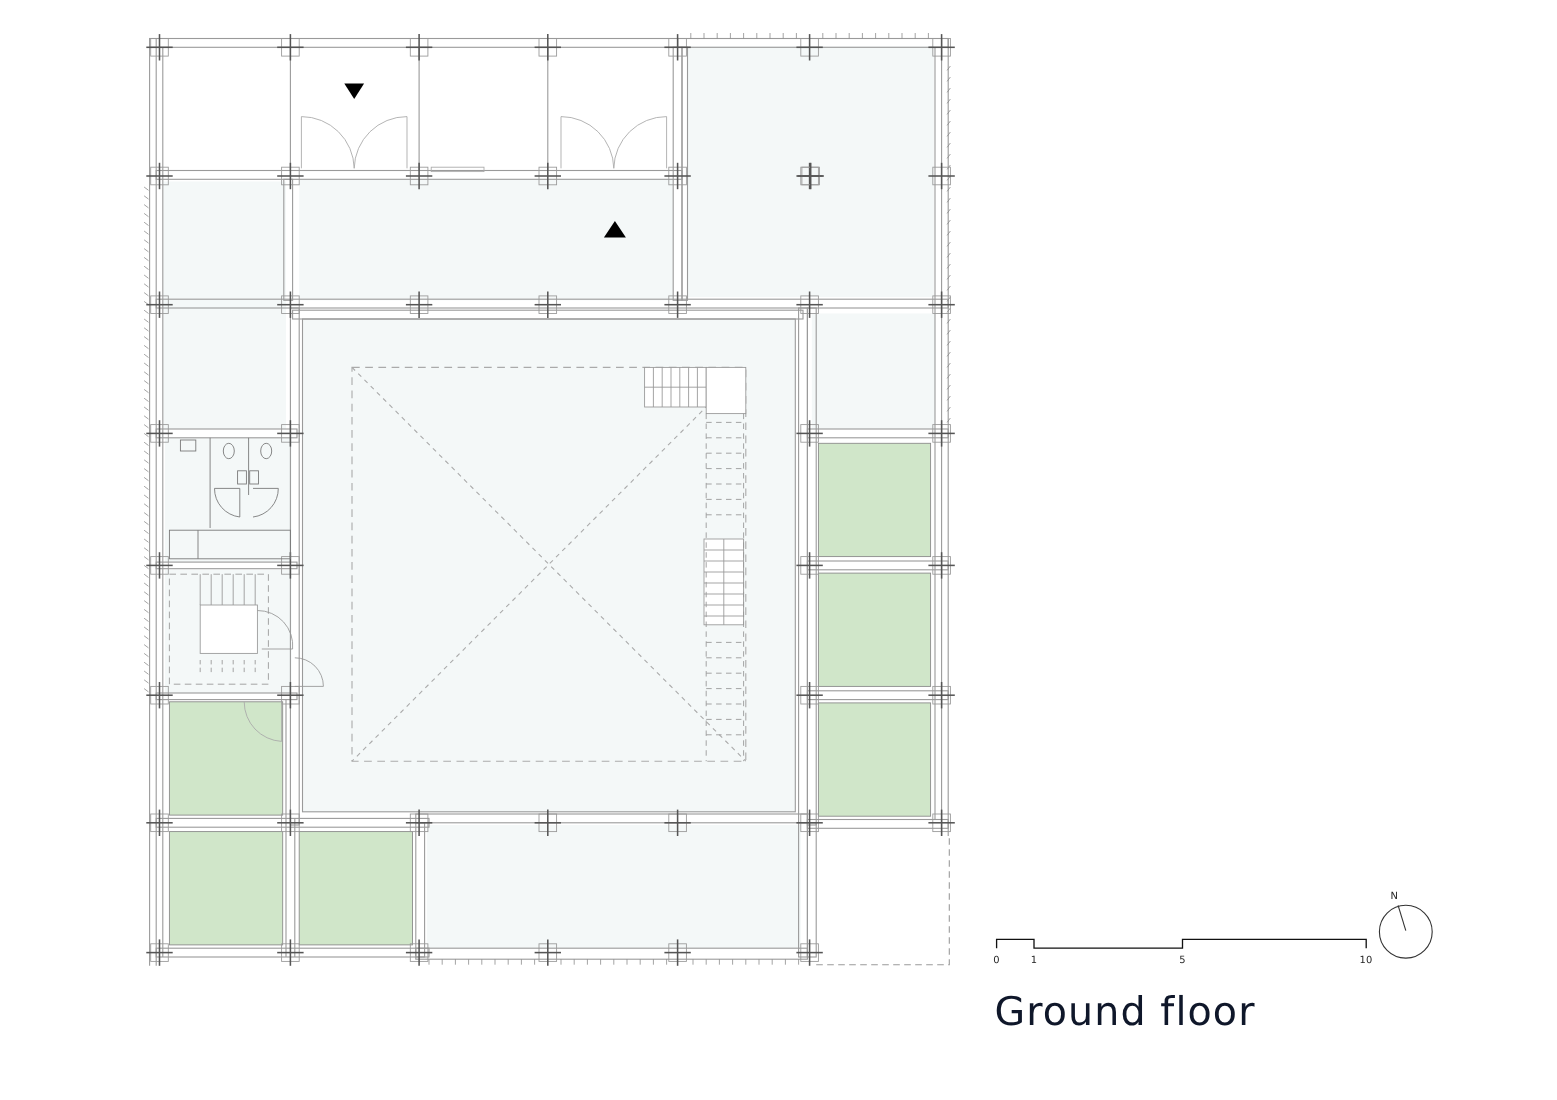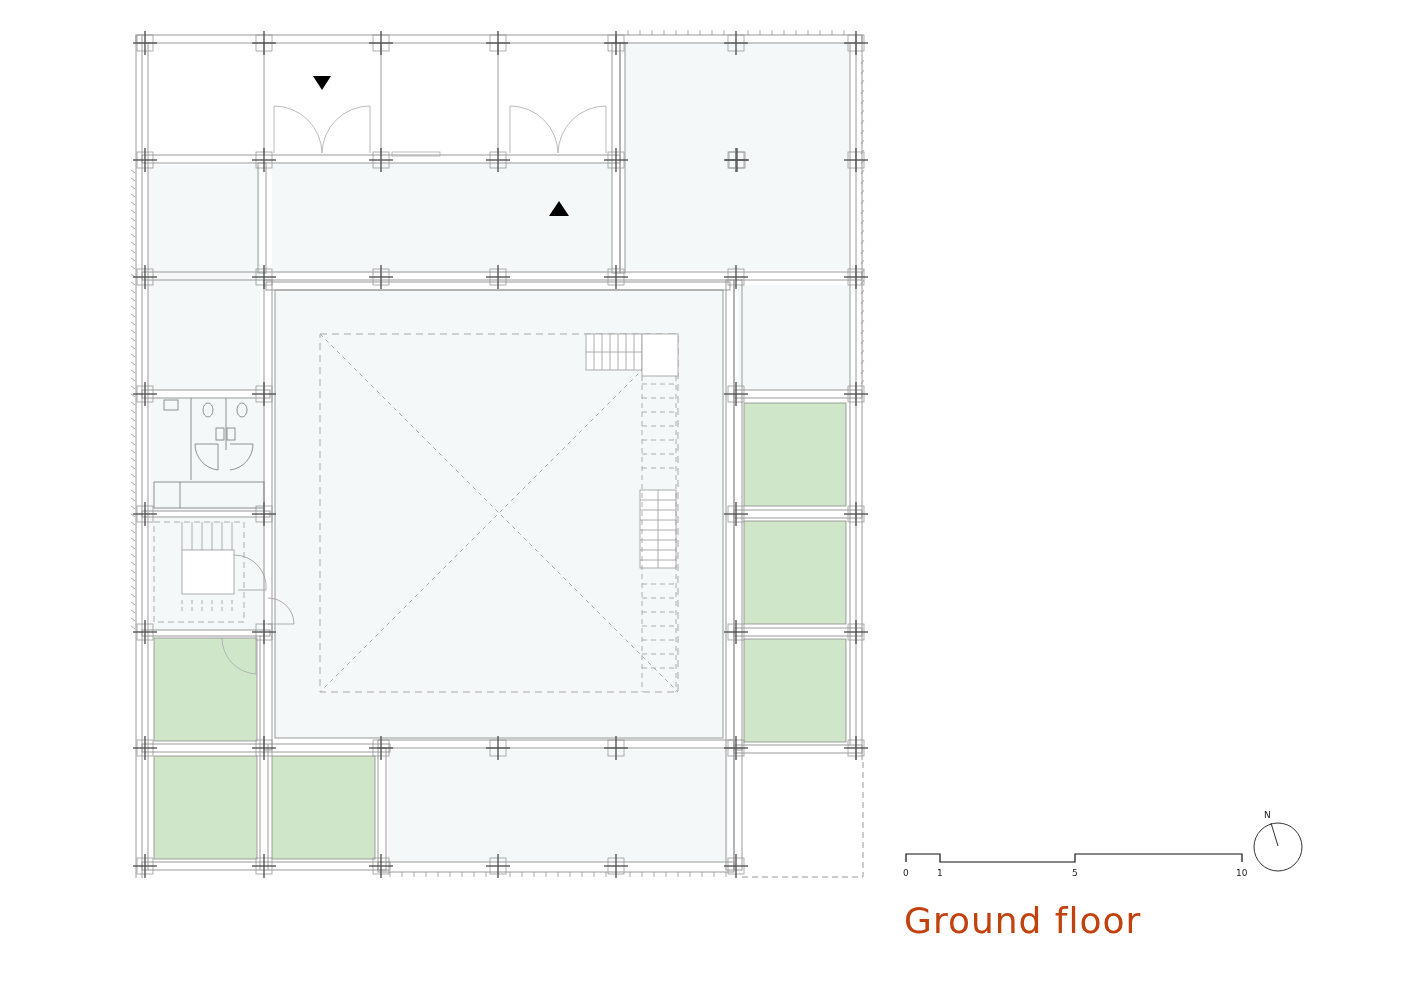--- a/index.html
+++ b/index.html
@@ -1,18 +1,18 @@
 <!DOCTYPE html>
 <html><head>
 <meta charset="utf-8">
 <style>
   html, body { margin:0; padding:0; background:#ffffff; }
   body { width:1415px; height:1000px; position:relative; overflow:hidden; font-family:"DejaVu Sans", sans-serif; }
   #plan { position:absolute; left:0; top:0; }
-  .title { position:absolute; left:904px; top:900px; font-size:36px; color:#c2410c; letter-spacing:1px; font-family:"DejaVu Sans", sans-serif; }
+  .title { position:absolute; left:904px; top:900px; font-size:36px; color:#0f172a; letter-spacing:1px; font-family:"DejaVu Sans", sans-serif; }
   .scale-lbl { position:absolute; font-size:9px; color:#222; font-family:"DejaVu Sans", sans-serif; }
 </style>
 </head>
 <body>
 
 <svg id="plan" width="1415" height="1000" viewBox="0 0 1415 1000" xmlns="http://www.w3.org/2000/svg">
   <defs>
     <g id="col">
       <rect x="-8" y="-8" width="16" height="16" fill="none" stroke="#9a9a9a" stroke-width="0.8"></rect>
       <line x1="-12" y1="0" x2="12" y2="0" stroke="#555" stroke-width="1.4"></line>

